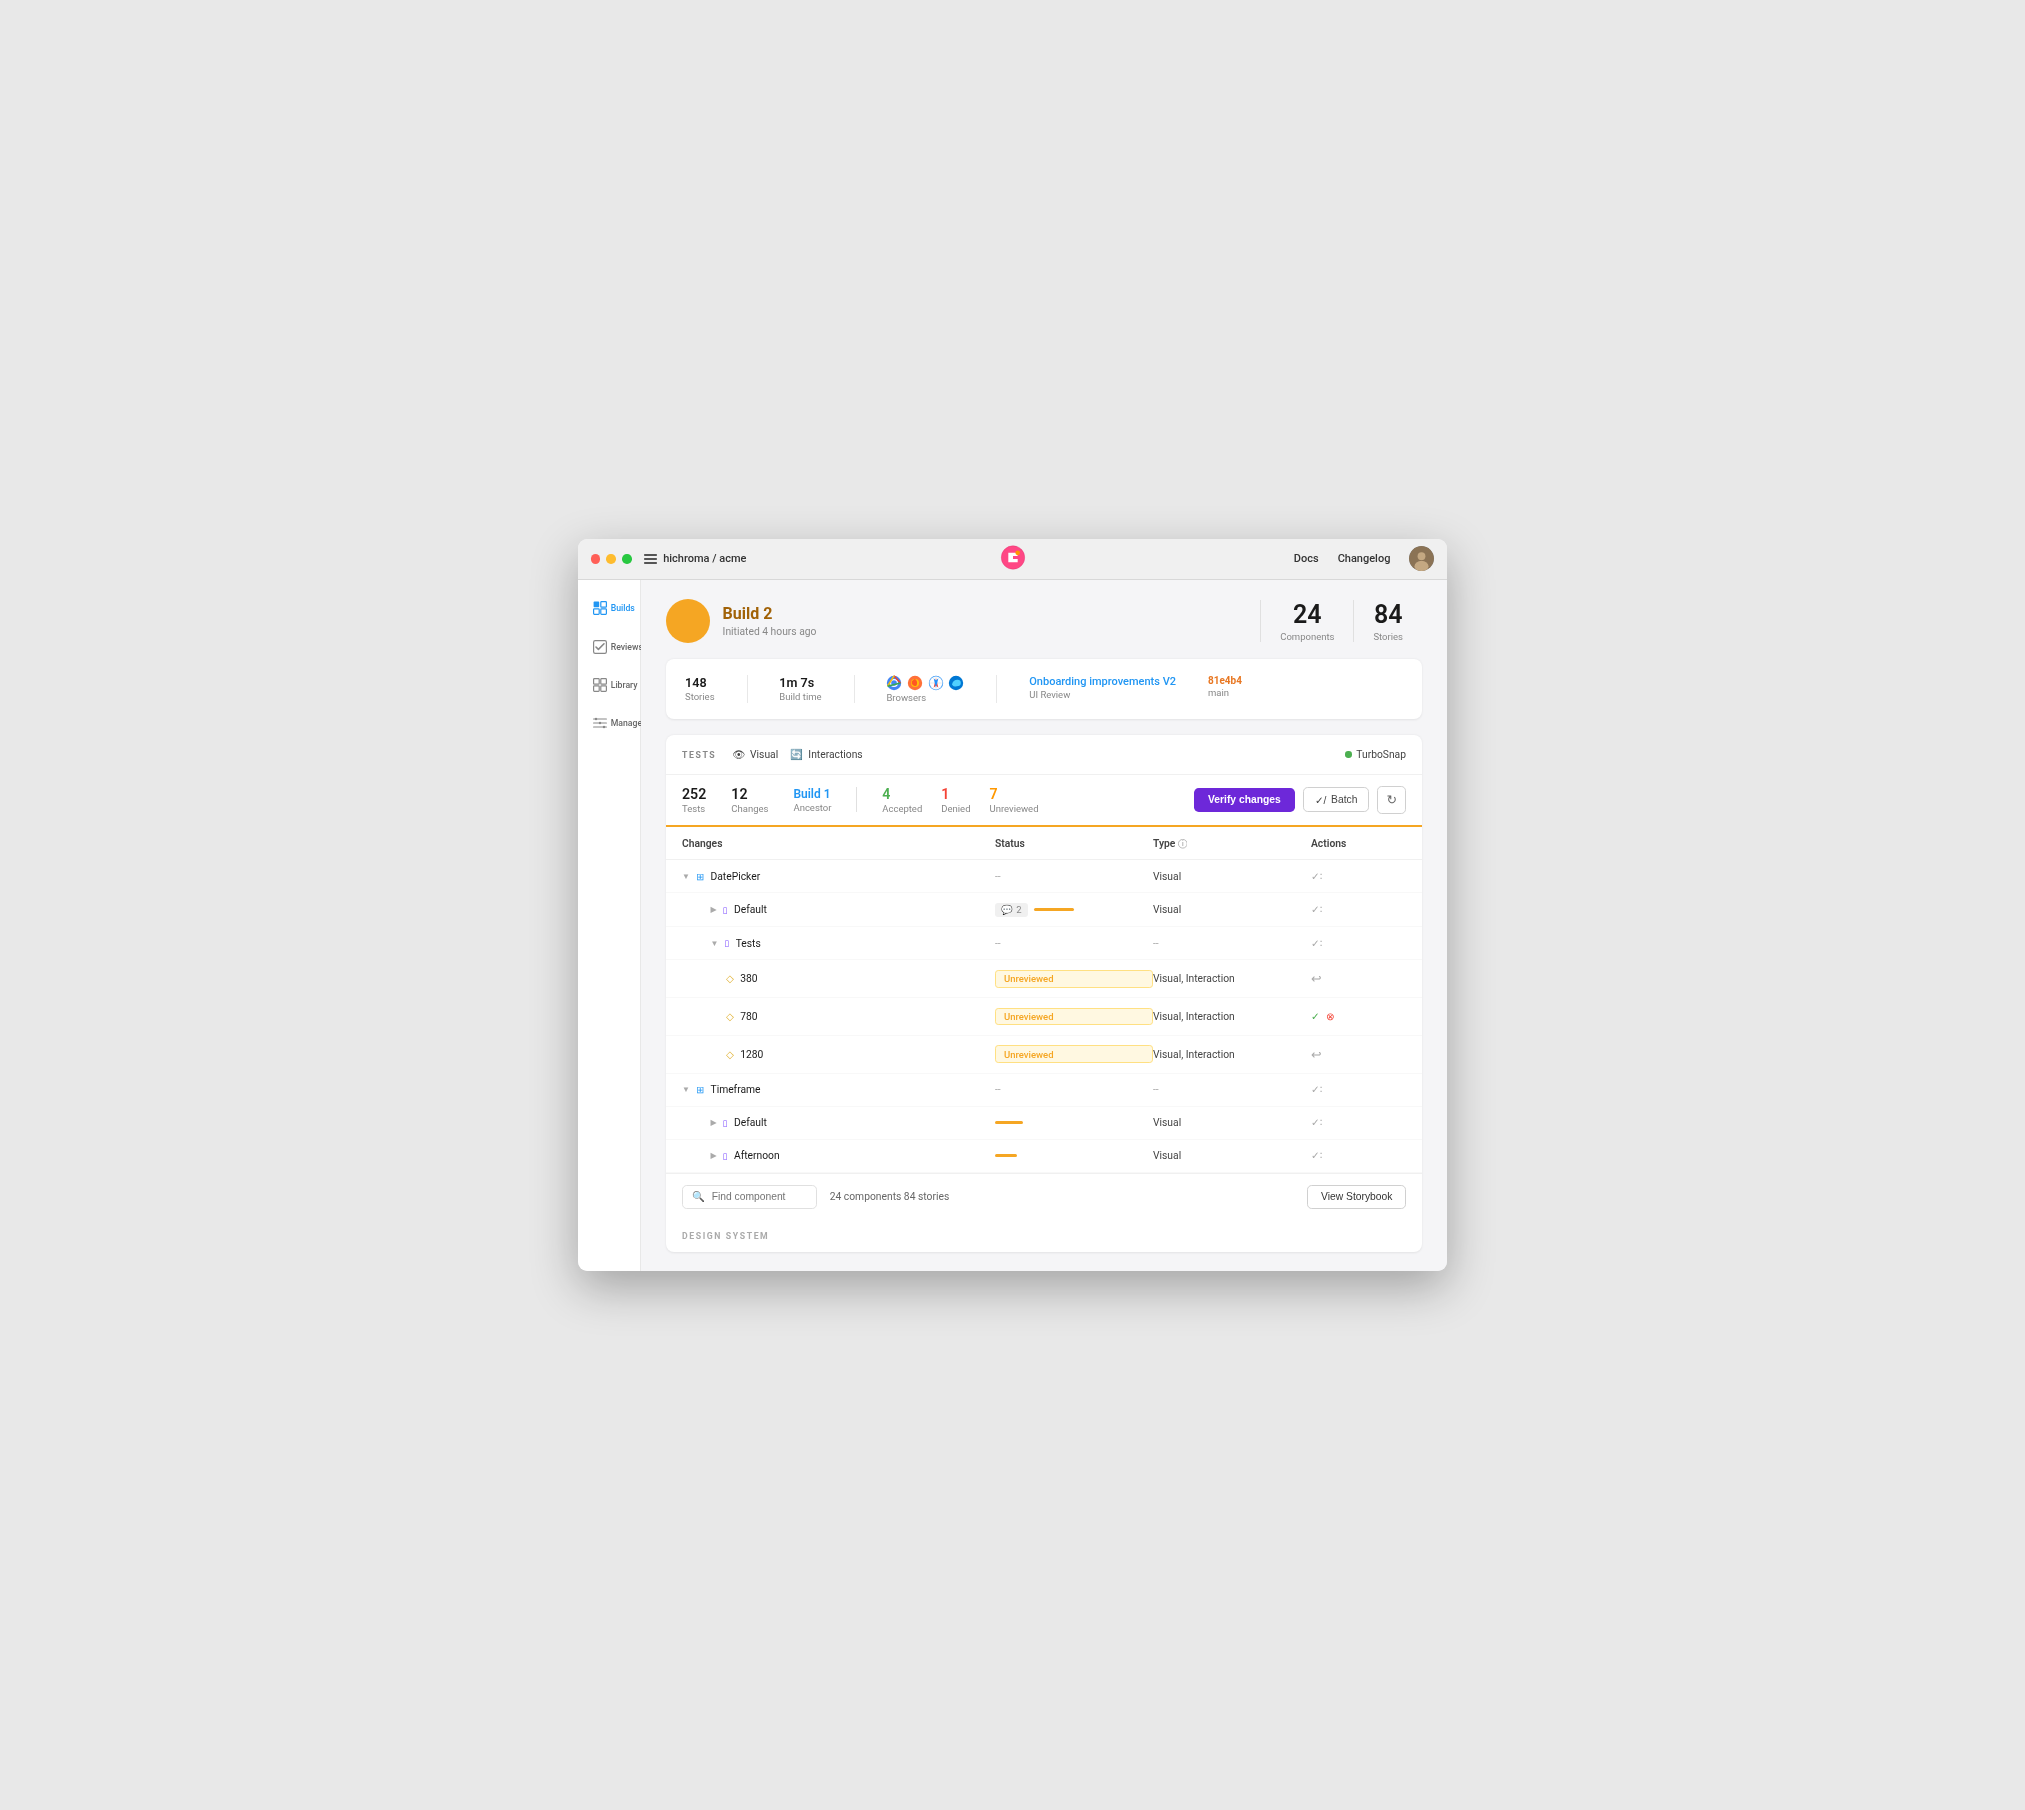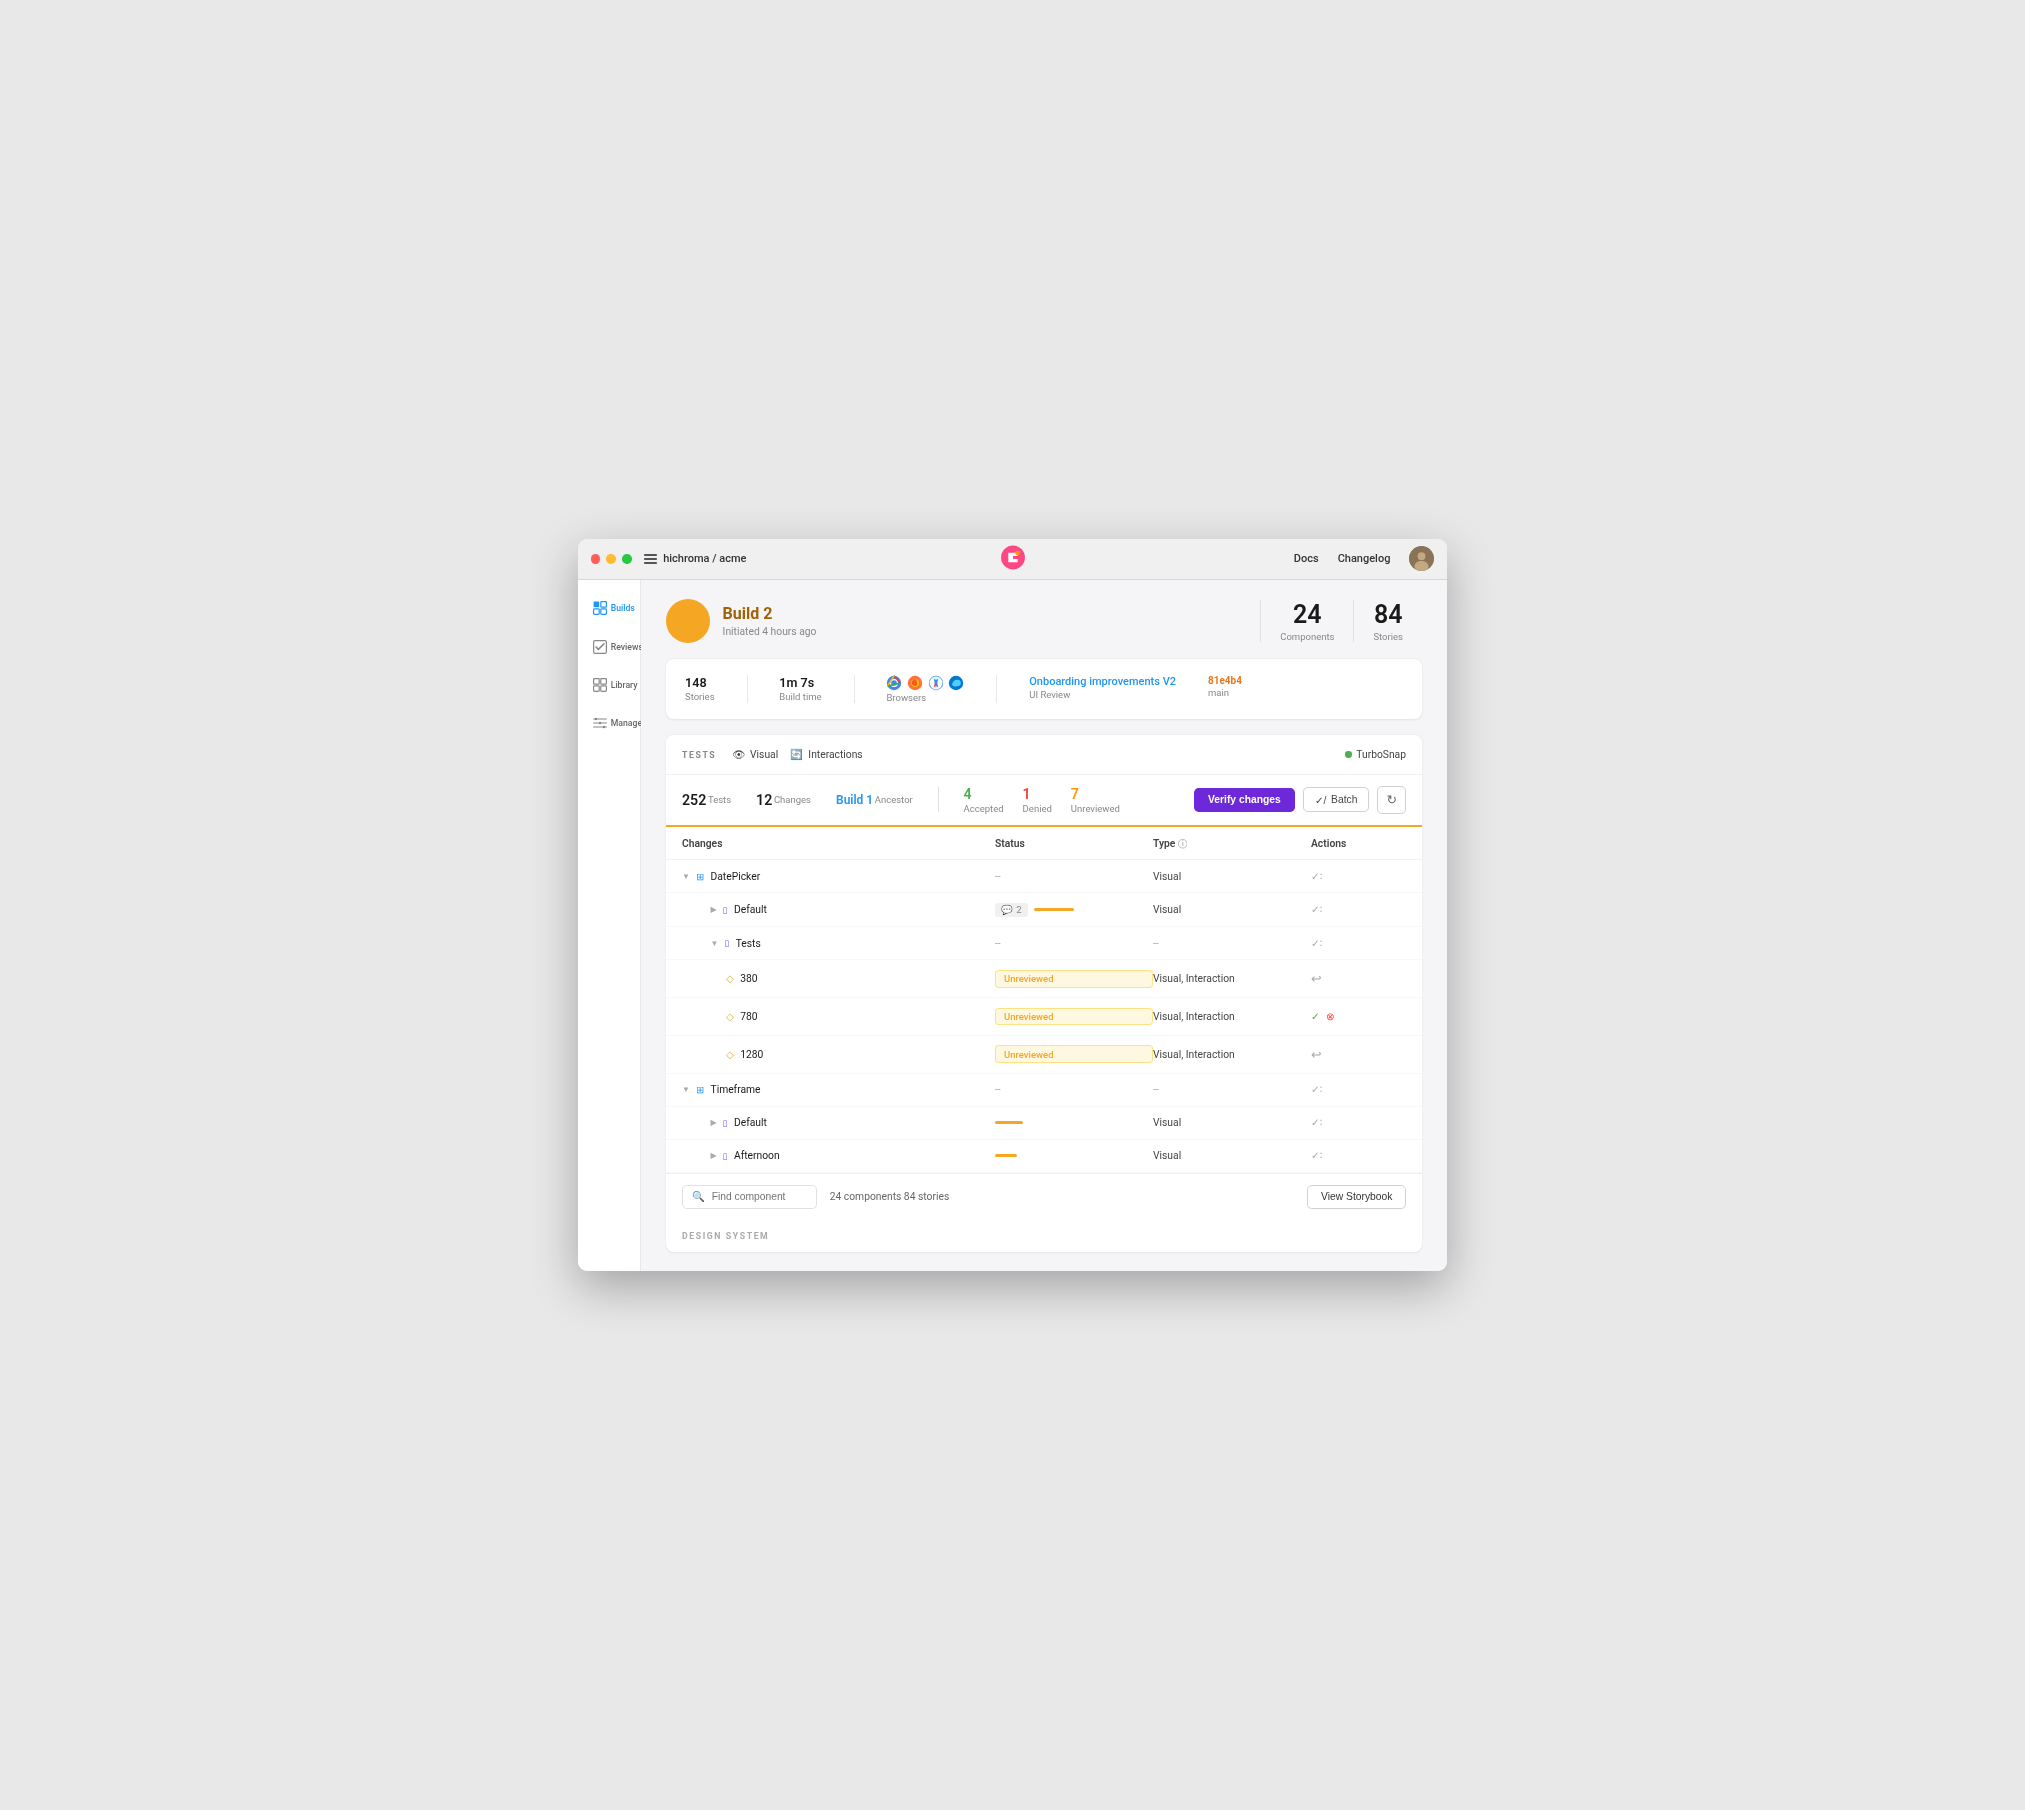--- a/index.html
+++ b/index.html
@@ -269,21 +269,21 @@
     
     .test-metrics {
       display: flex;
       align-items: center;
       padding: 11px 16px;
       border-bottom: 2.4px solid #f5a623;
       gap: 0;
     }
     .test-metric {
       display: flex;
-      flex-direction: row;
+      flex-direction: column;
       margin-right: 25px;
       gap: 1.6px;
     }
     .test-metric .num {
       font-size: 14.2px;
       font-weight: 600;
       color: #1a1a1a;
     }
     .test-metric .lbl {
       font-size: 9.5px;

